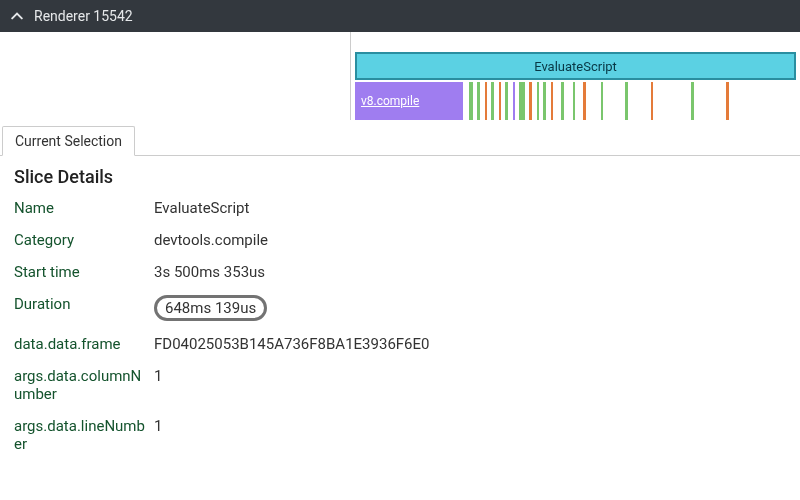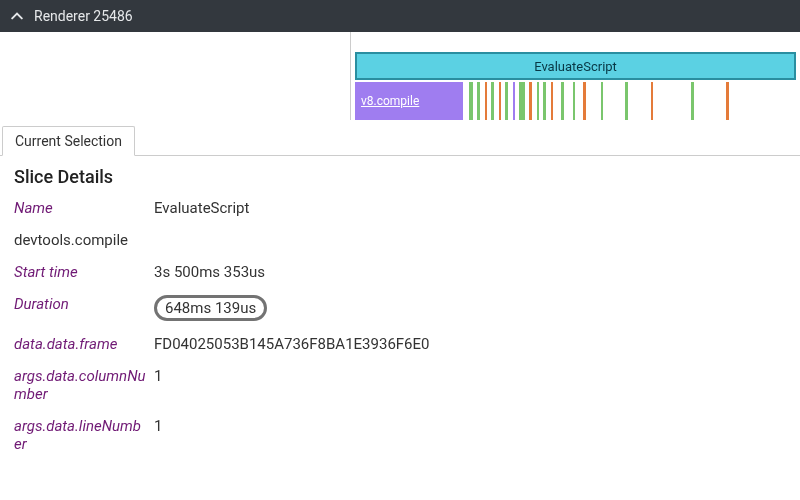--- a/index.html
+++ b/index.html
@@ -106,25 +106,24 @@
     color: #222;
   }
   .kv {
     display: flex;
     align-items: flex-start;
     margin-bottom: 14px;
   }
   .kv .k {
     width: 140px;
     flex-shrink: 0;
-    color: #701a75;
+    color: #14532d;
     font-size: 15px;
     word-break: break-word;
     padding-right: 8px;
-    font-style: italic;
   }
   .kv .v {
     color: #333;
     font-size: 15px;
     word-break: break-word;
   }
   .hl {
     display: inline-block;
     border: 3px solid #737373;
     border-radius: 14px;
@@ -142,21 +141,21 @@
 </style>
 </head>
 <body>
 
 <div class="header">
   <span class="chev">
     <svg viewBox="0 0 10 10">
         <path d="M1 7 L5 3 L9 7" stroke="#e6e8ea" stroke-width="1.6" fill="none" stroke-linecap="round"></path>
       </svg>
   </span>
-  <span>Renderer 25486</span>
+  <span>Renderer 15542</span>
 </div>
 
 <div class="timeline">
   <div class="track1">
     <span>EvaluateScript</span>
   </div>
   <div class="track2">
     <div class="seg seg-v8" style="left:4px;width:108px;">
       <span>v8.compile</span>
     </div>
@@ -193,20 +192,21 @@
 </div>
 
 <div class="details">
   <h2>Slice Details</h2>
 
   <div class="kv">
     <div class="k">Name</div>
     <div class="v">EvaluateScript</div>
   </div>
   <div class="kv">
+    <div class="k">Category</div>
     <div class="v">devtools.compile</div>
   </div>
   <div class="kv">
     <div class="k">Start time</div>
     <div class="v">3s 500ms 353us</div>
   </div>
   <div class="kv">
     <div class="k">Duration</div>
     <div class="v">
       <span class="hl">648ms 139us</span>

